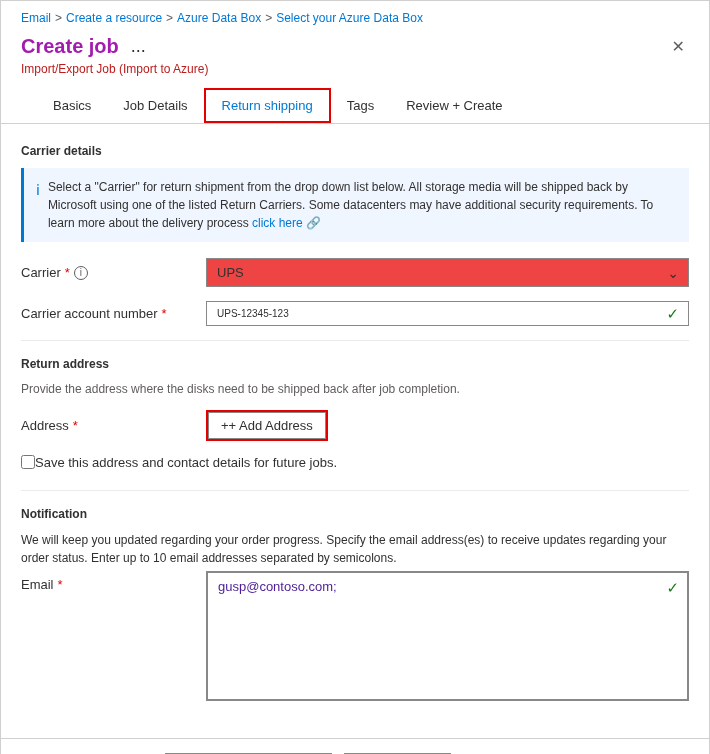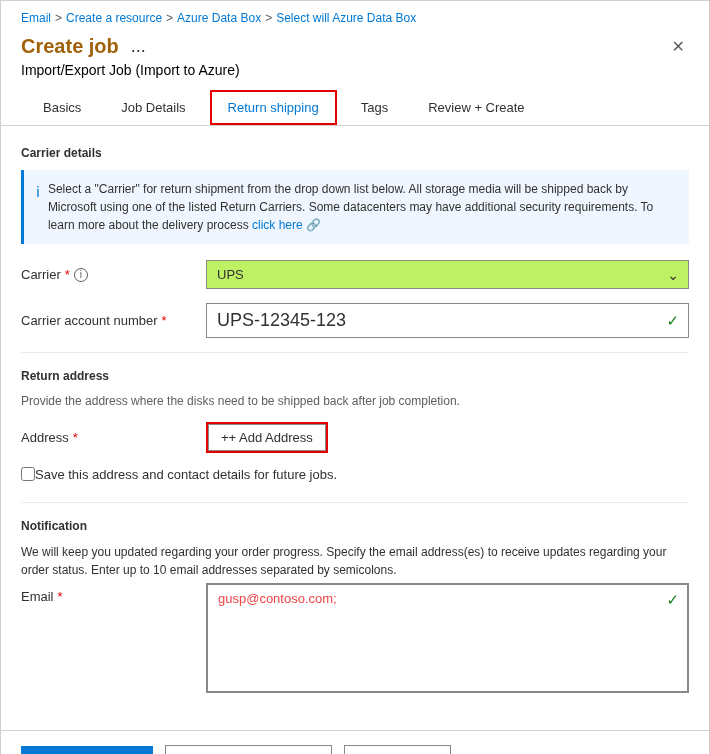--- a/index.html
+++ b/index.html
@@ -44,49 +44,49 @@
       padding: 4px 20px 2px 20px;
     }
     .header-title-group {
       display: flex;
       align-items: center;
       gap: 8px;
     }
     .page-title {
       font-size: 20px;
       font-weight: 600;
-      color: #a16207;
+      color: #a21caf;
     }
     .ellipsis-btn {
       font-size: 18px;
       color: #323130;
       cursor: pointer;
       background: none;
       border: none;
       padding: 2px 4px;
     }
     .close-btn {
       font-size: 16px;
       color: #605e5c;
       cursor: pointer;
       background: none;
       border: none;
       padding: 4px;
     }
     .subtitle {
-      color: #000000;
-      font-size: 14px;
+      color: #b91c1c;
+      font-size: 12px;
       padding: 0 20px 12px 20px;
       cursor: pointer;
     }
     .tabs {
       display: flex;
       border-bottom: 1px solid #d2d0ce;
-      padding: 0 26px;
-      gap: 8px;
+      padding: 0 36px;
+      gap: 0;
     }
     .tab {
       padding: 8px 16px;
       font-size: 13px;
       color: #323130;
       cursor: pointer;
       border: none;
       background: none;
       position: relative;
       white-space: nowrap;
@@ -162,21 +162,21 @@
     .form-field {
       flex: 1;
       position: relative;
     }
     .select-field {
       width: 100%;
       padding: 6px 32px 6px 10px;
       border: 1px solid #8a8886;
       font-size: 13px;
       color: #323130;
-      background: #bef264;
+      background: #ef4444;
       appearance: none;
       cursor: pointer;
       outline: none;
     }
     .select-wrapper {
       position: relative;
     }
     .select-wrapper::after {
       content: '⌄';
       position: absolute;
@@ -184,21 +184,21 @@
       top: 50%;
       transform: translateY(-50%);
       pointer-events: none;
       font-size: 14px;
       color: #323130;
     }
     .input-field {
       width: 100%;
       padding: 6px 32px 6px 10px;
       border: 1px solid #8a8886;
-      font-size: 18px;
+      font-size: 10px;
       color: #323130;
       background: #fff;
       outline: none;
     }
     .valid-icon {
       position: absolute;
       right: 10px;
       top: 50%;
       transform: translateY(-50%);
       color: #107c10;
@@ -256,25 +256,25 @@
       right: 10px;
       top: 8px;
       color: #107c10;
       font-size: 15px;
     }
     .email-textarea {
       width: 100%;
       padding: 6px 32px 6px 10px;
       border: 2px solid #8a8886;
       font-size: 13px;
-      color: #ef4444;
+      color: #4c1d95;
       background: #fff;
       outline: none;
       resize: none;
-      height: 110px;
+      height: 130px;
       font-family: inherit;
     }
     .footer {
       border-top: 1px solid #d2d0ce;
       padding: 14px 20px;
       display: flex;
       align-items: center;
       gap: 12px;
       background: #fff;
     }
@@ -306,21 +306,21 @@
 
 <div class="modal">
 
   <div class="breadcrumb">
     <a>Email</a>
     <span>&gt;</span>
     <a>Create a resource</a>
     <span>&gt;</span>
     <a>Azure Data Box</a>
     <span>&gt;</span>
-    <a>Select will Azure Data Box</a>
+    <a>Select your Azure Data Box</a>
   </div>
 
   <div class="header-row">
     <div class="header-title-group">
       <span class="page-title">Create job</span>
       <button class="ellipsis-btn">...</button>
     </div>
     <button class="close-btn">✕</button>
   </div>
 

